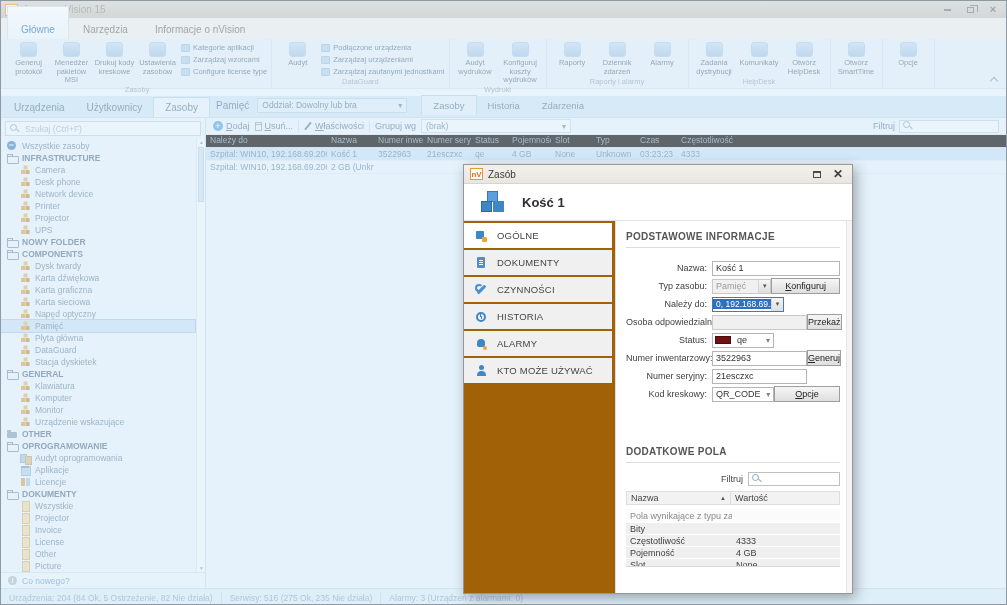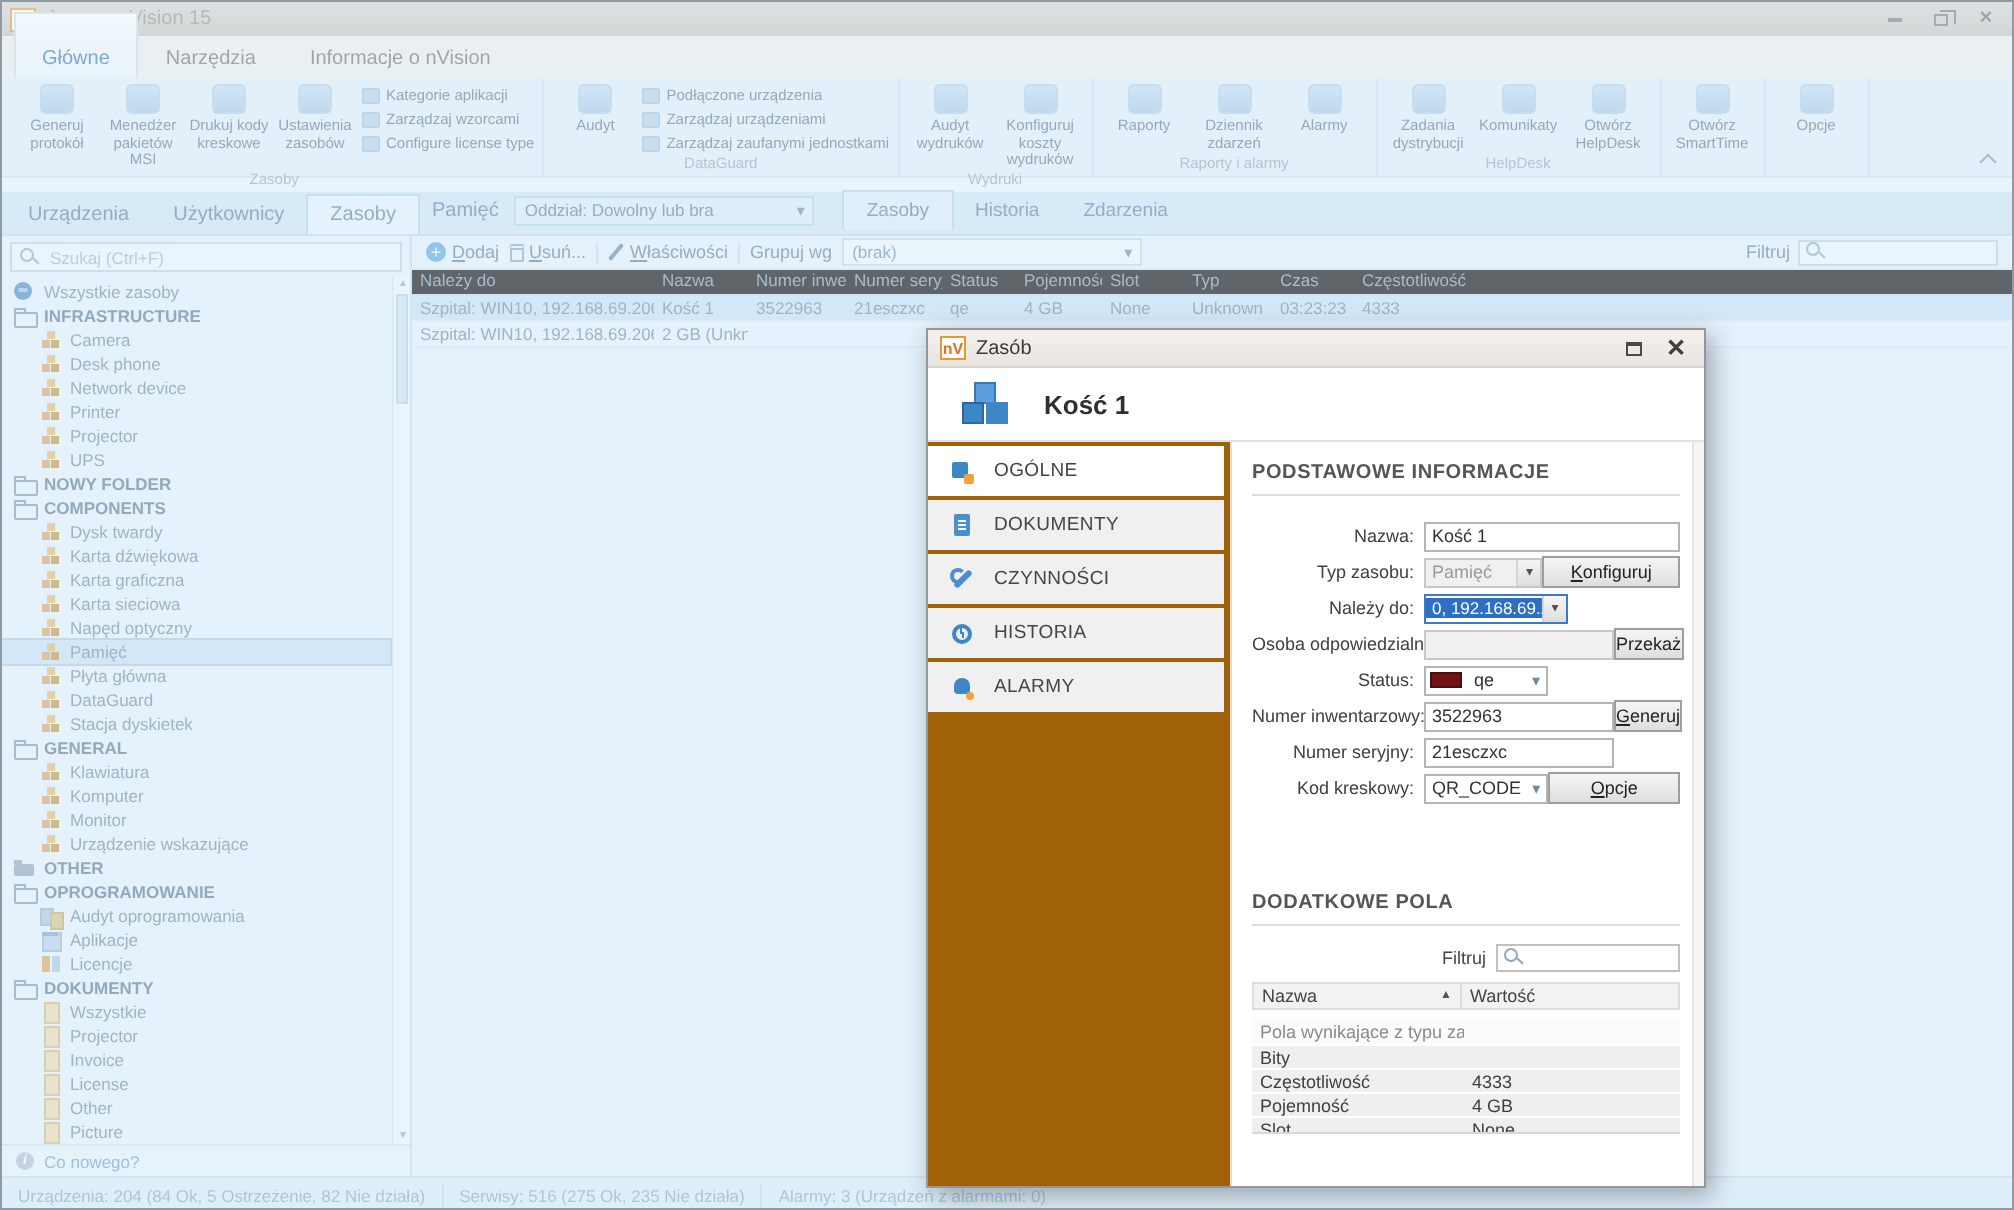--- a/index.html
+++ b/index.html
@@ -648,20 +648,24 @@
           <span>CZYNNOŚCI</span>
         </div>
           <div class="dtab">
           <span class="d-ic ic-history"></span>
           <span>HISTORIA</span>
         </div>
           <div class="dtab">
           <span class="d-ic ic-bell"></span>
           <span>ALARMY</span>
         </div>
+          <div class="dtab">
+          <span class="d-ic ic-person"></span>
+          <span>KTO MOŻE UŻYWAĆ</span>
+        </div>
         </div>
       <div class="dlg-content">
         <div class="section-h">PODSTAWOWE INFORMACJE</div>
         <div class="form">
           <div class="frow">
             <span class="flabel">Nazwa:</span>
             <input class="inp inp-name" value="Kość 1" style="">
           </div>
           <div class="frow">
             <span class="flabel">Typ zasobu:</span>

